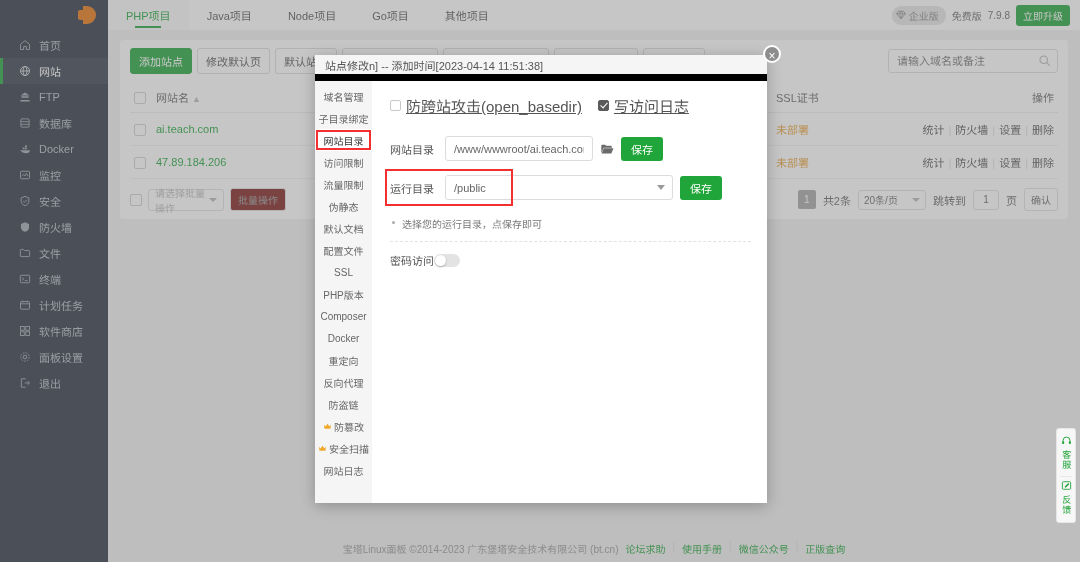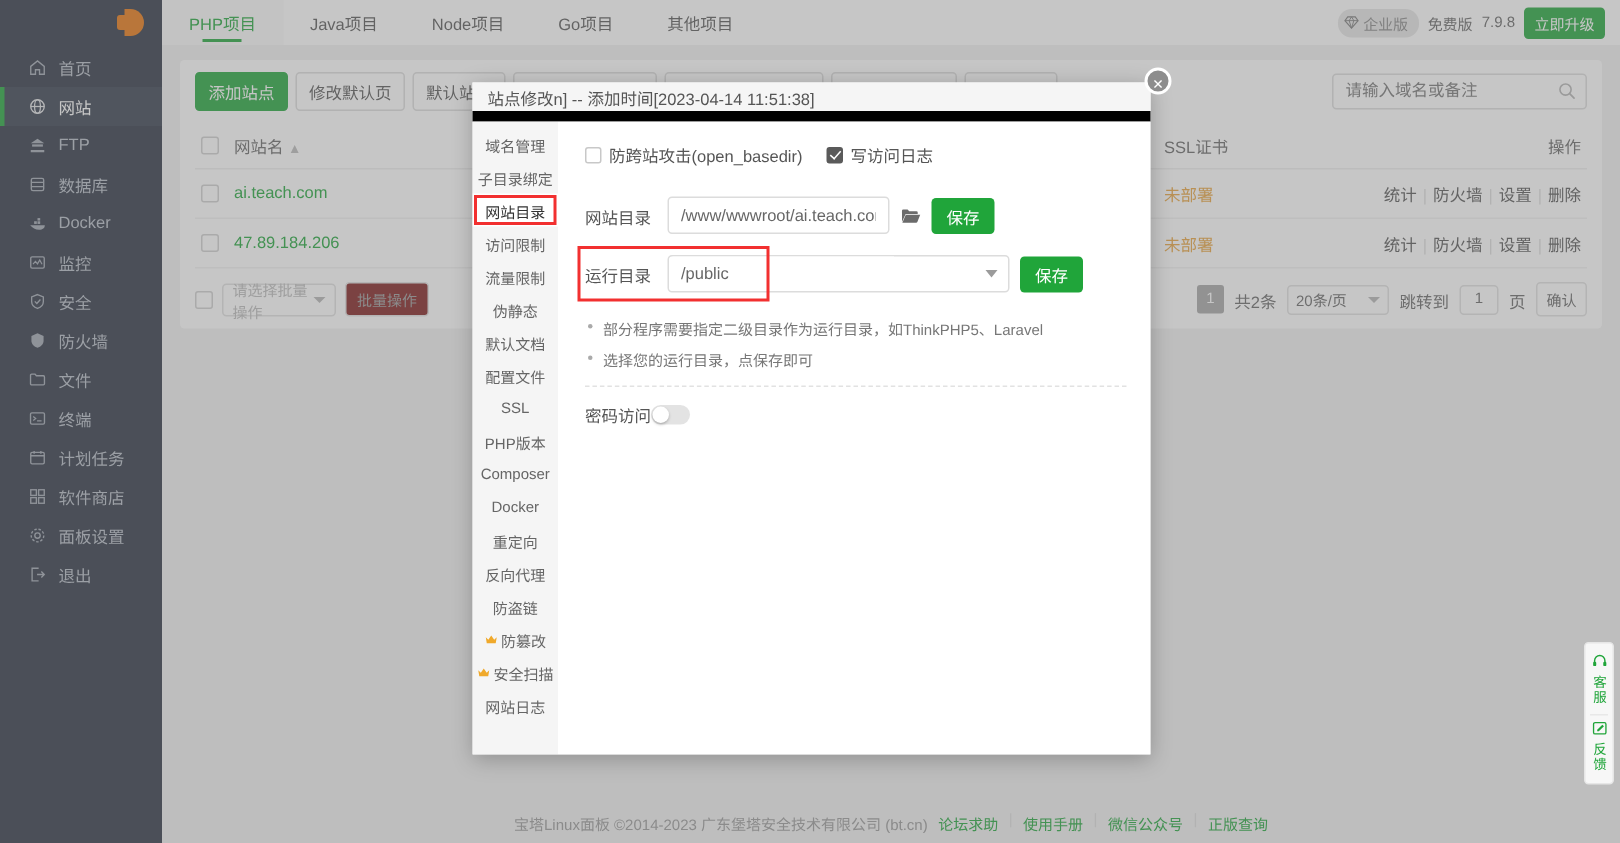--- a/index.html
+++ b/index.html
@@ -215,21 +215,21 @@
     background: #fff; color: #333;
   }
   .mtab.active::before {
     content: ""; position: absolute; left: 1px; right: 1px; top: 1px; bottom: 1px;
     border: 2px solid #f23030; box-sizing: border-box;
   }
   .crown { width: 9px; height: 9px; display: block; }
   .modal-main { flex: 1; padding: 14px 16px 0 18px; background: #fff; }
 
   .chk-row { display: flex; align-items: center; gap: 16px; margin-bottom: 20px; }
-  .chk { display: flex; align-items: center; gap: 5px; font-size: 11px; color: #555; cursor: pointer; }
+  .chk { display: flex; align-items: center; gap: 5px; font-size: 15px; color: #555; cursor: pointer; text-decoration: underline; }
   .chk .box {
     width: 11px; height: 11px; border: 1px solid #c8c8c8; border-radius: 2px;
     background: #fff; display: inline-block;
   }
   .chk .box.checked {
     background: #5a5a5a; border-color: #5a5a5a; position: relative;
   }
   .chk .box.checked::after {
     content: ""; position: absolute; left: 3px; top: 0px;
     width: 3px; height: 6px; border: solid #fff; border-width: 0 1.5px 1.5px 0;
@@ -688,24 +688,20 @@
             <span class="run-arrow">
               <span class="caret2"></span>
             </span>
           </span>
           <span class="save-btn">保存</span>
         </div>
 
         <div class="hints">
           <div class="hint">
             <span class="dot"></span>
-            <span>部分程序需要指定二级目录作为运行目录，如ThinkPHP5、Laravel</span>
-          </div>
-          <div class="hint">
-            <span class="dot"></span>
             <span>选择您的运行目录，点保存即可</span>
           </div>
         </div>
 
         <div class="divider"></div>
 
         <div class="toggle-row">
           <span class="toggle-label">密码访问</span>
           <span class="toggle">
             <span class="knob"></span>

